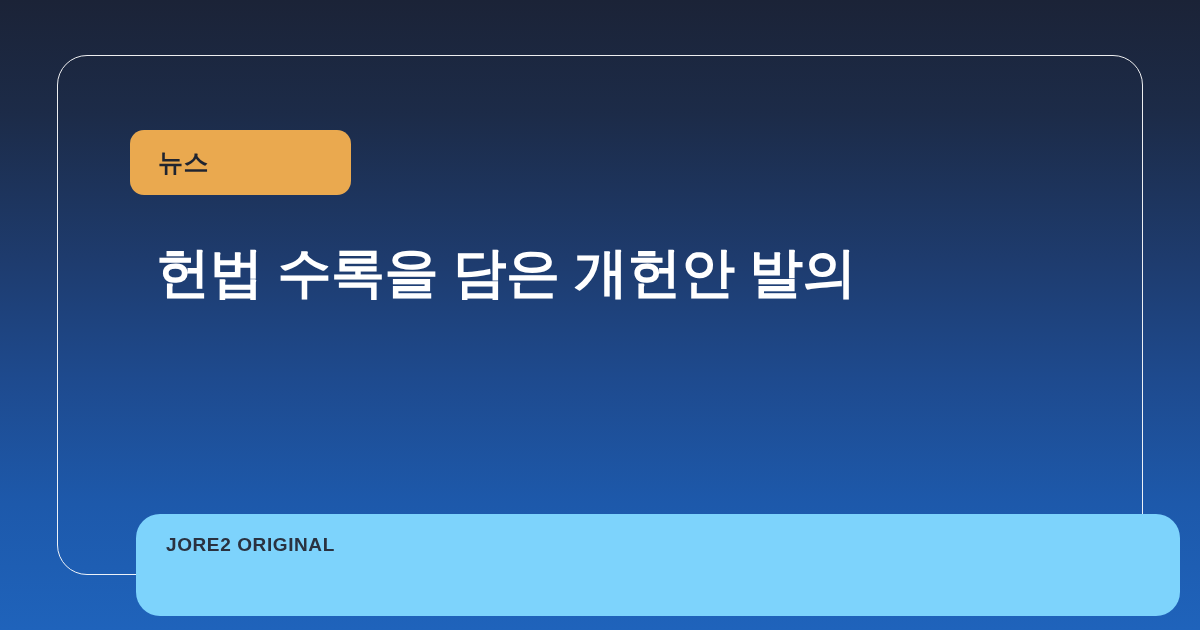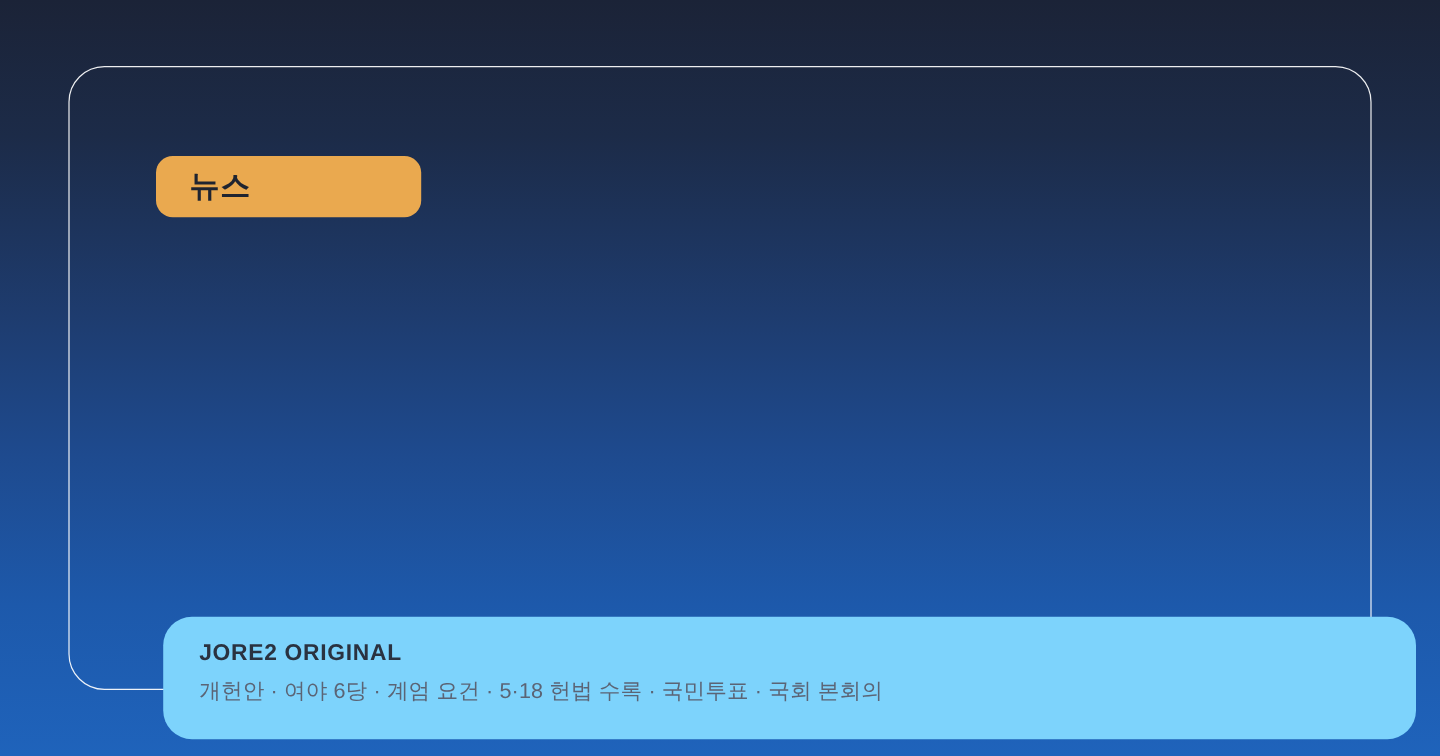--- a/index.html
+++ b/index.html
@@ -31,21 +31,21 @@
     border: 1.5px solid rgba(255, 255, 255, 0.92);
     border-radius: 30px;
   }
 
   
   .badge {
     position: absolute;
     left: 72px;
     top: 74px;
     width: 221px;
-    height: 51px;
+    height: 65px;
     border-radius: 14px;
     background: #eaa94f;
     display: flex;
     align-items: center;
   }
   .badge-label {
     padding-left: 28px;
     font-size: 25px;
     font-weight: 700;
     color: #1f2430;
@@ -104,20 +104,20 @@
 </head>
 <body>
 
 <div class="og-card">
 
   <div class="badge">
     <span class="badge-label">뉴스</span>
   </div>
 
   <div class="headline">
+    <div class="headline-line indent">헌법 수록을 담은 개헌안 발의</div>
   </div>
 
   <div class="footer-card">
     <div class="footer-brand">JORE2 ORIGINAL</div>
-    <div class="footer-tags">개헌안 · 여야 6당 · 계엄 요건 · 5·18 헌법 수록 · 국민투표 · 국회 본회의</div>
   </div>
 
 </div>
 
 </body></html>

